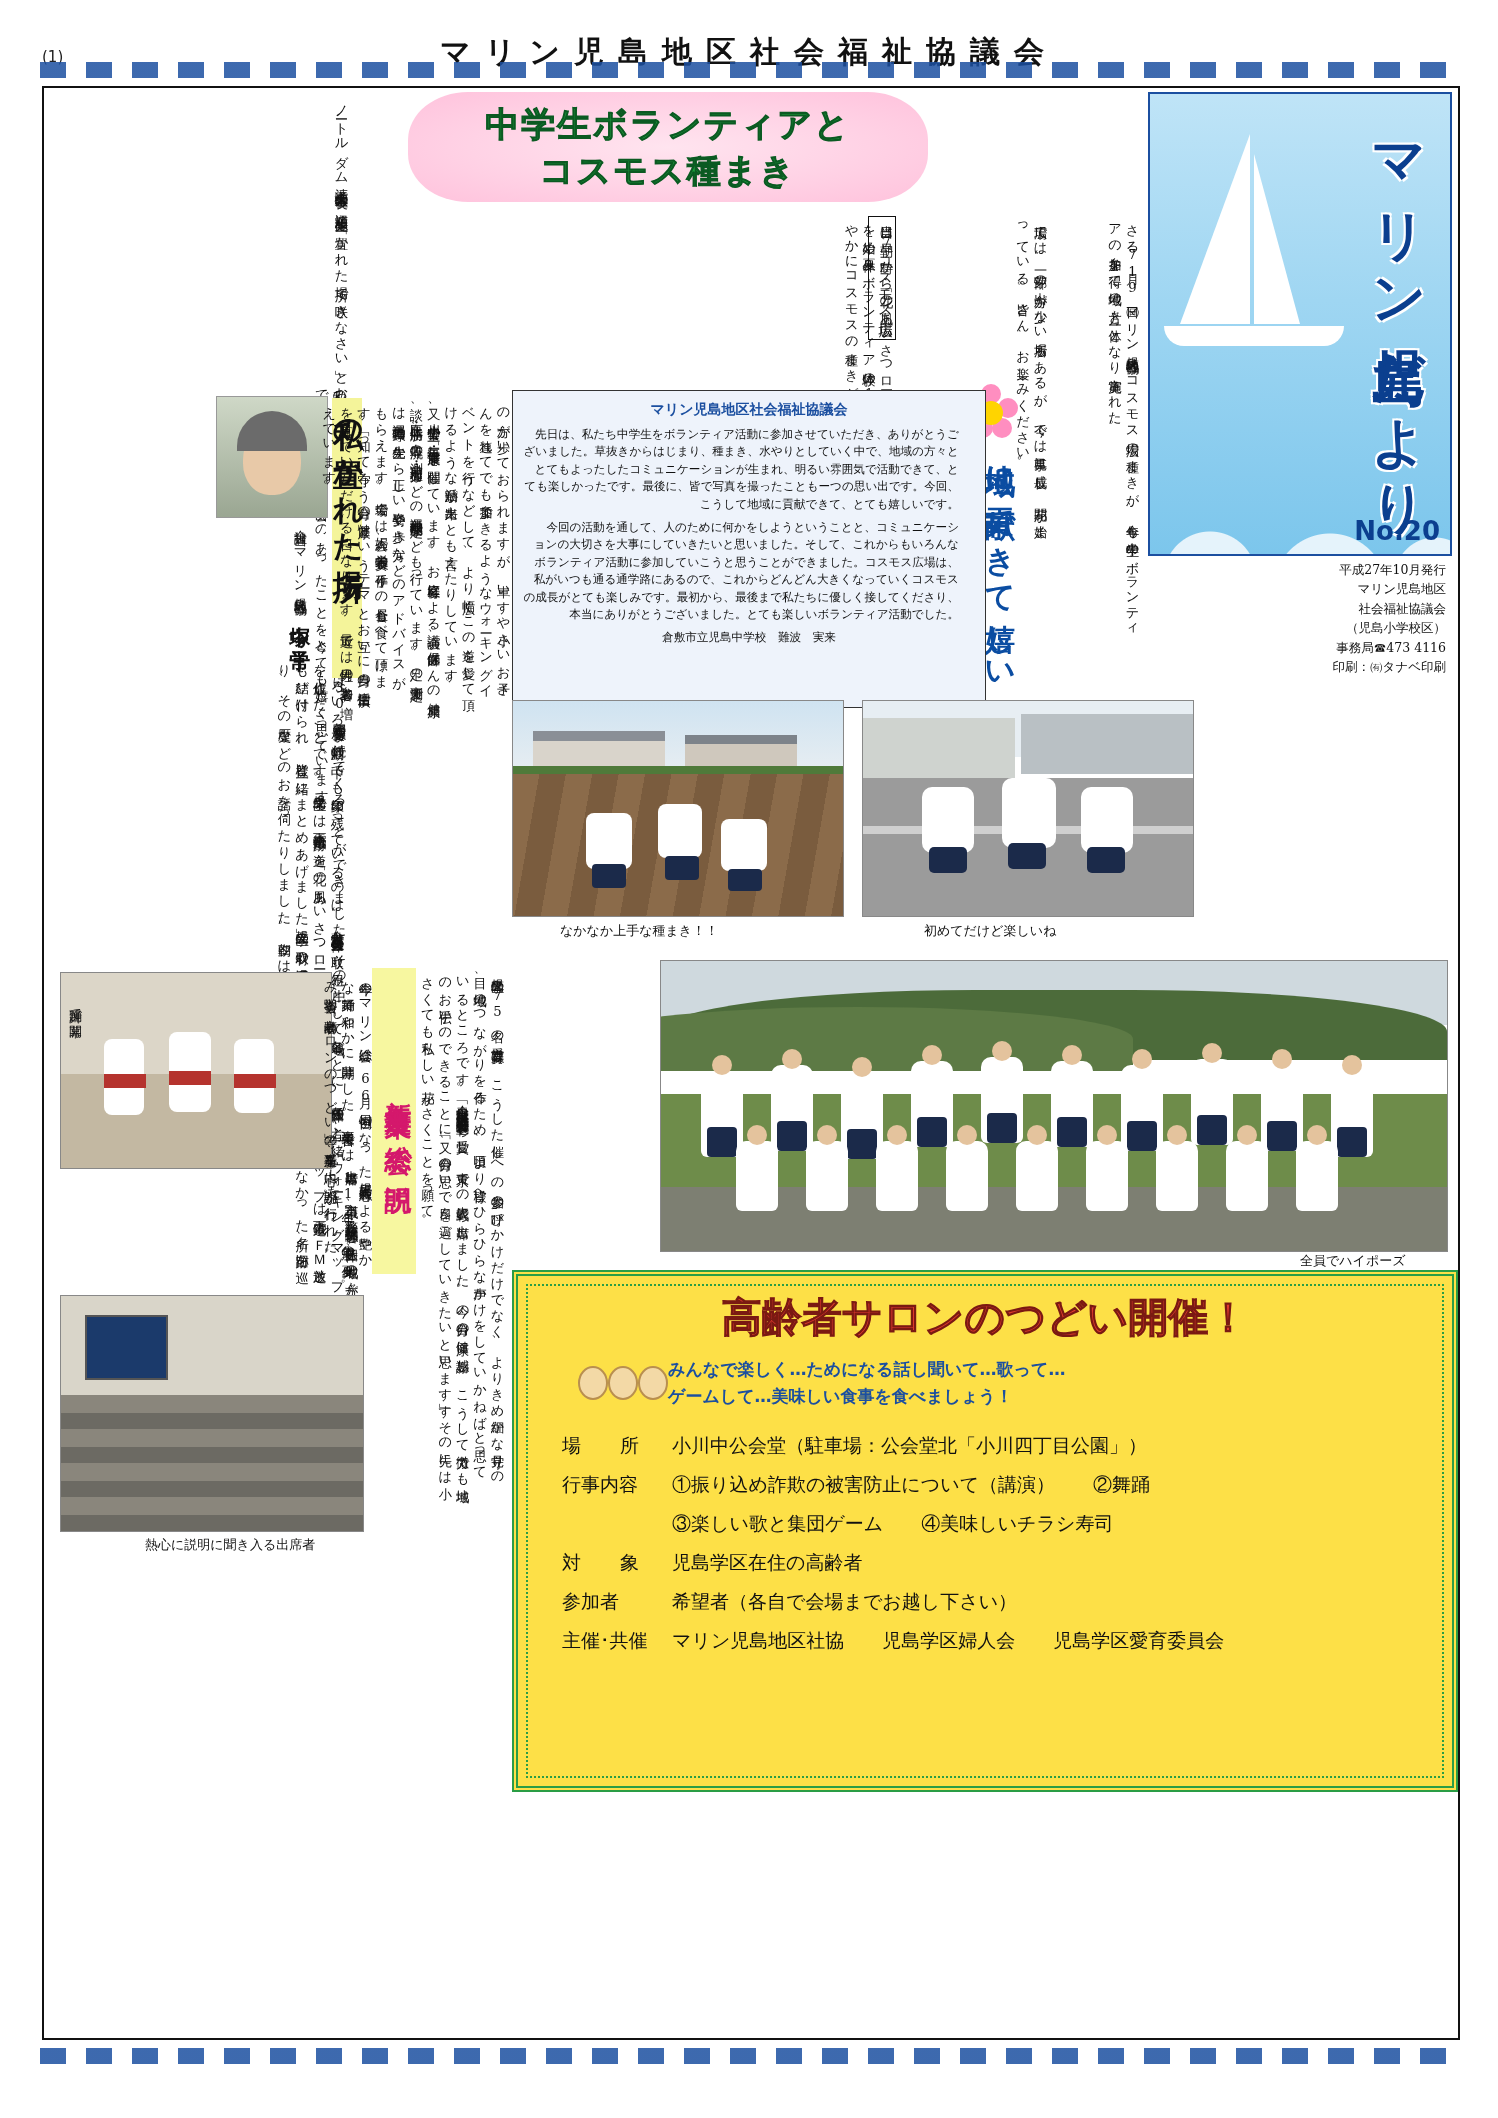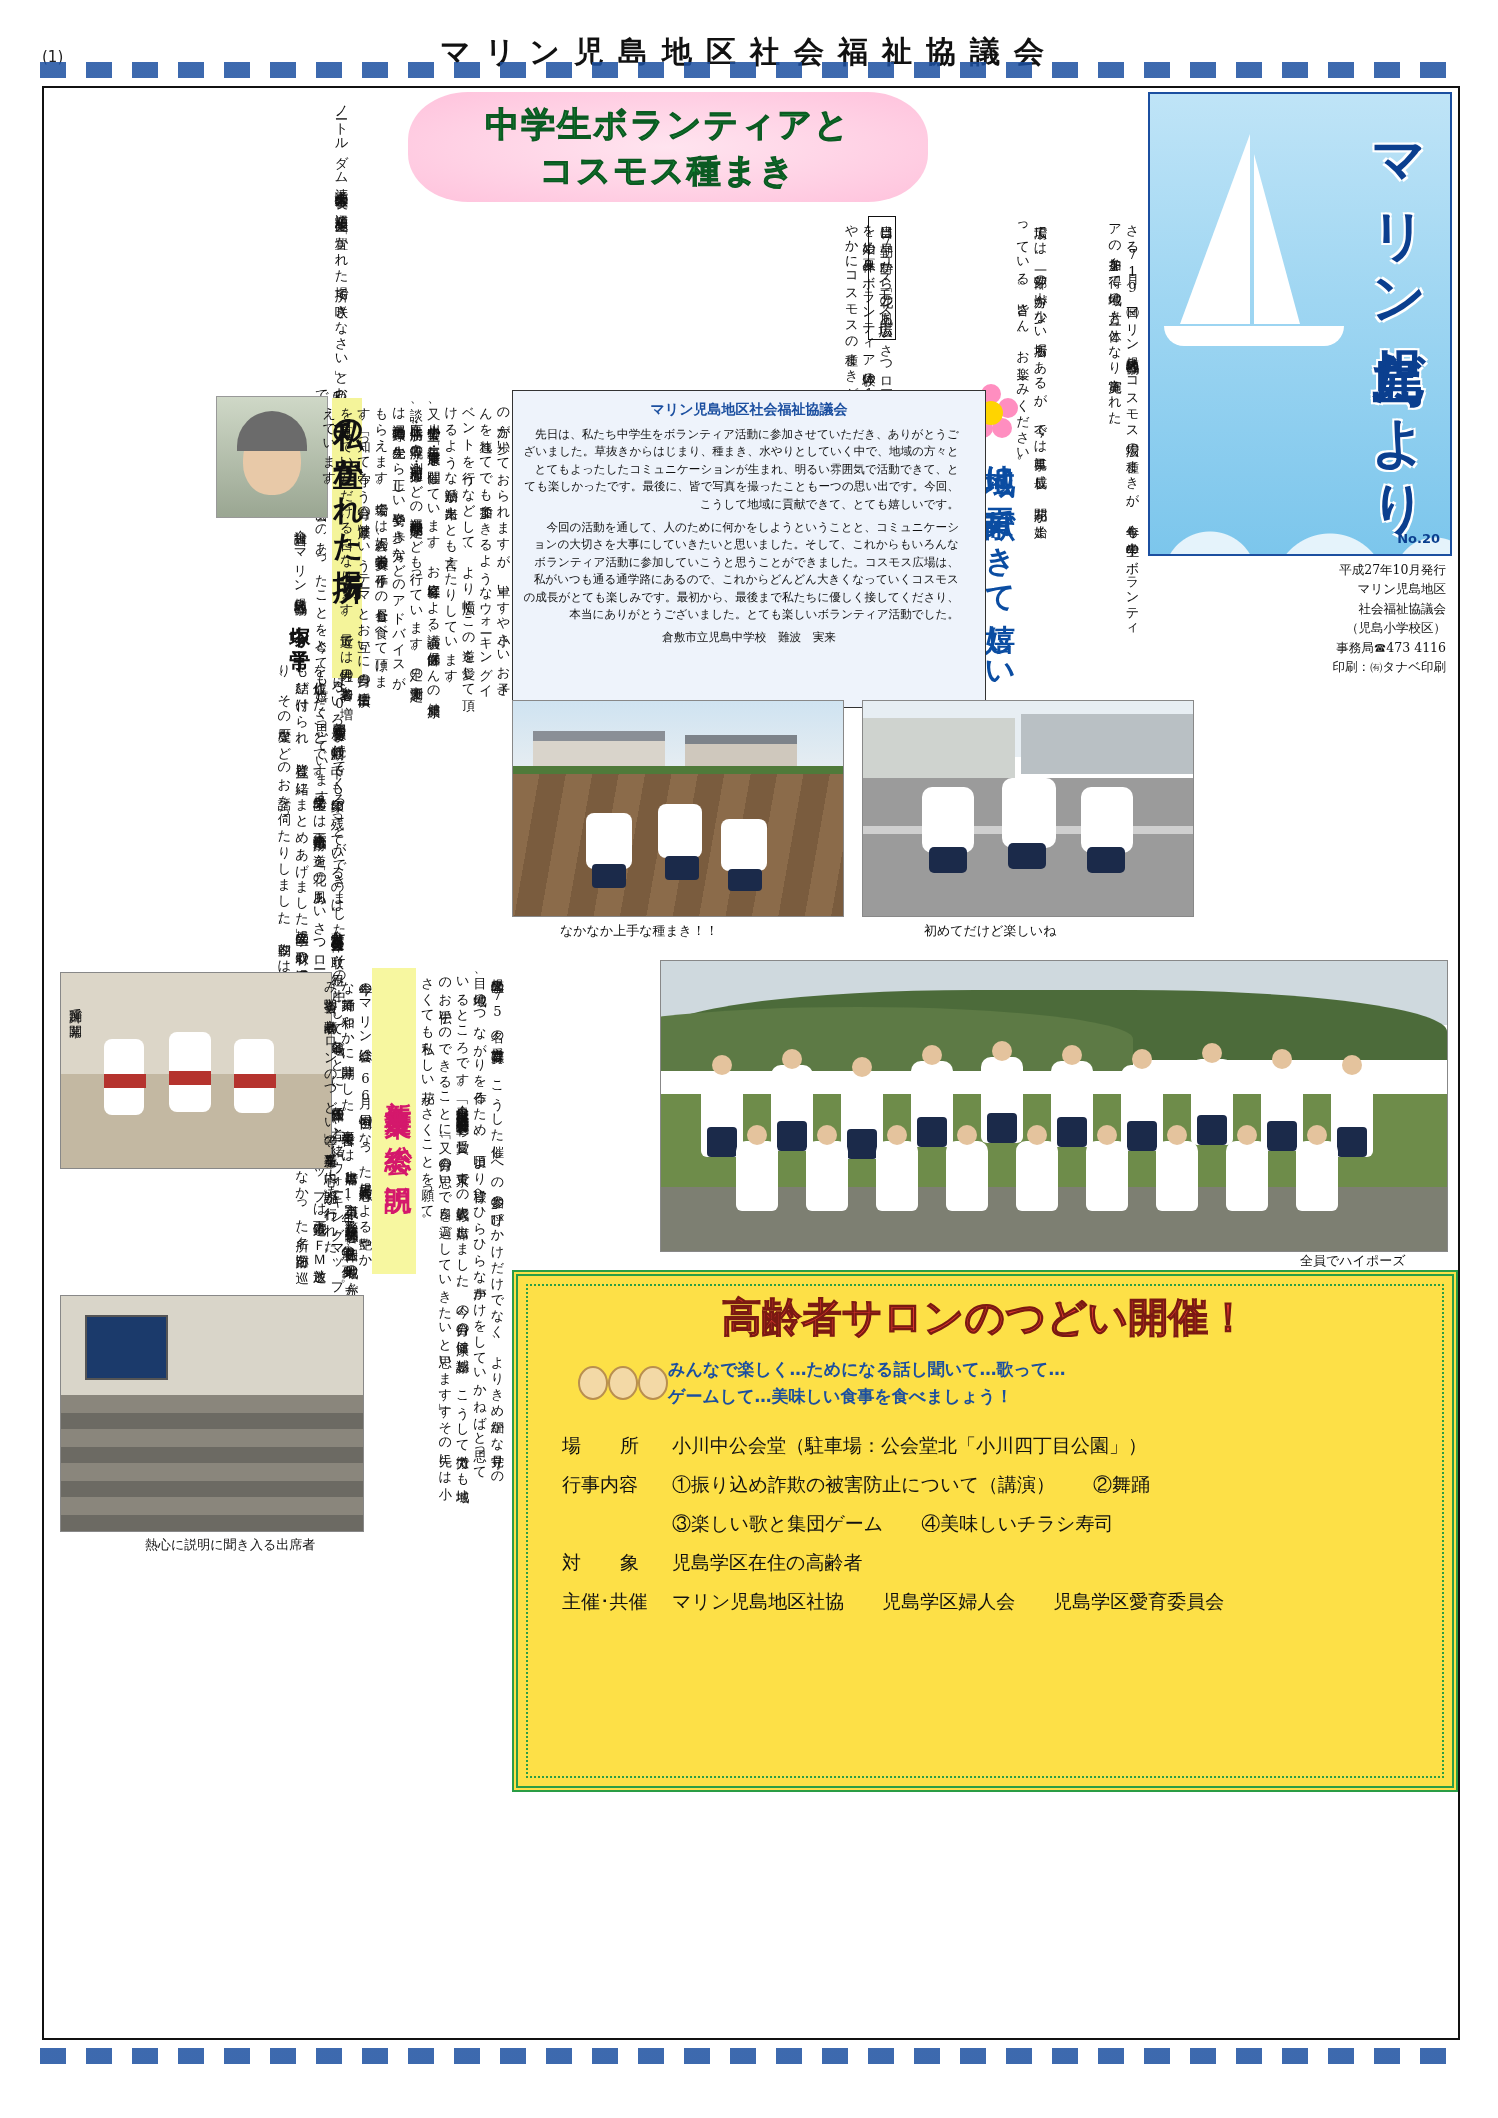--- a/index.html
+++ b/index.html
@@ -53,21 +53,21 @@
   .logo .sail{position:absolute;left:30px;top:40px;width:0;height:0;border-left:70px solid transparent;border-bottom:190px solid #fff;}
   .logo .sail2{position:absolute;left:104px;top:60px;width:0;height:0;border-right:46px solid transparent;border-bottom:170px solid #fff;}
   .logo .hull{position:absolute;left:14px;top:232px;width:180px;height:20px;background:#fff;border-radius:0 0 40px 40px;}
   .logo .wave{position:absolute;left:0;bottom:0;width:300px;height:120px;background:
      radial-gradient(circle at 20% 120%,#ffffff 0 46px,transparent 47px),
      radial-gradient(circle at 60% 130%,#ffffff 0 56px,transparent 57px),
      radial-gradient(circle at 95% 120%,#ffffff 0 40px,transparent 41px);opacity:.8;}
   .logo .title{position:absolute;right:14px;top:16px;height:420px;width:70px;writing-mode:vertical-rl;text-orientation:upright;
      font-size:54px;font-weight:bold;color:#0b3f8f;font-family:"DejaVu Serif","Liberation Serif",serif;letter-spacing:4px;
      text-shadow:2px 2px 0 #fff,-2px 2px 0 #fff,2px -2px 0 #fff,-2px -2px 0 #fff;}
-  .logo .no{position:absolute;right:10px;bottom:8px;font-size:13px;font-weight:bold;color:#0b3f8f;margin-left:18px;}
+  .logo .no{position:absolute;right:10px;bottom:8px;font-size:26px;font-weight:bold;color:#0b3f8f;margin-left:18px;}
 
   .imprint{position:absolute;left:1150px;top:560px;width:296px;height:110px;font-size:12.5px;line-height:1.55;text-align:right;
      font-family:"DejaVu Serif","Liberation Serif",serif;}
 
   .art-right{position:absolute;left:1055px;top:215px;width:86px;height:420px;font-size:13.2px;}
 
   
   .reportbox{position:absolute;left:512px;top:390px;width:452px;height:300px;border:1px solid #333;background:#eef3fb;padding:8px 10px;
      font-size:11.6px;line-height:1.5;font-family:"DejaVu Serif","Liberation Serif",serif;}
   .reportbox h4{margin:0 0 6px 0;font-size:14px;color:#1b4fa0;text-align:center;}
@@ -392,17 +392,18 @@
     </div>
     <div class="sub">
       <span>みんなで楽しく…ためになる話し聞いて…歌って…</span><br>
       <span>ゲームして…美味しい食事を食べましょう！</span>
     </div>
     <div class="rows">
       <div><span class="lbl">場　所</span><span>小川中公会堂（駐車場：公会堂北「小川四丁目公園」）</span></div>
       <div><span class="ind">行事内容</span><span>①振り込め詐欺の被害防止について（講演）　　②舞踊</span></div>
       <div><span class="ind"></span><span>③楽しい歌と集団ゲーム　　④美味しいチラシ寿司</span></div>
       <div><span class="lbl">対　象</span><span>児島学区在住の高齢者</span></div>
+      <div><span class="ind">参加者</span><span>希望者（各自で会場までお越し下さい）</span></div>
       <div><span class="ind">主催･共催</span><span>マリン児島地区社協　　児島学区婦人会　　児島学区愛育委員会</span></div>
     </div>
   </div>
 
 </div>
 
 </body></html>

